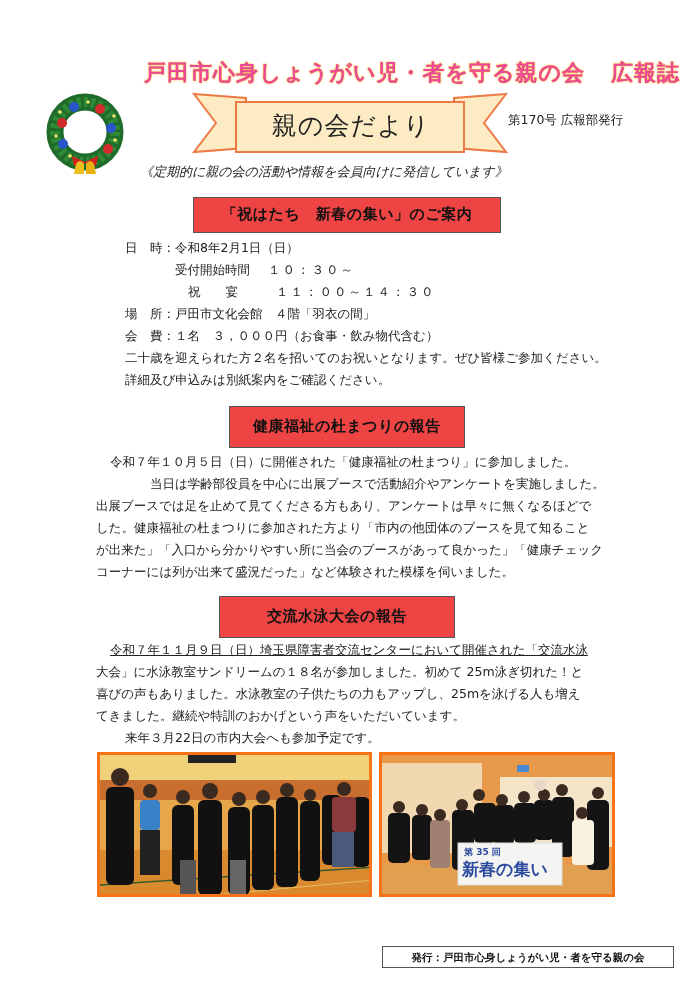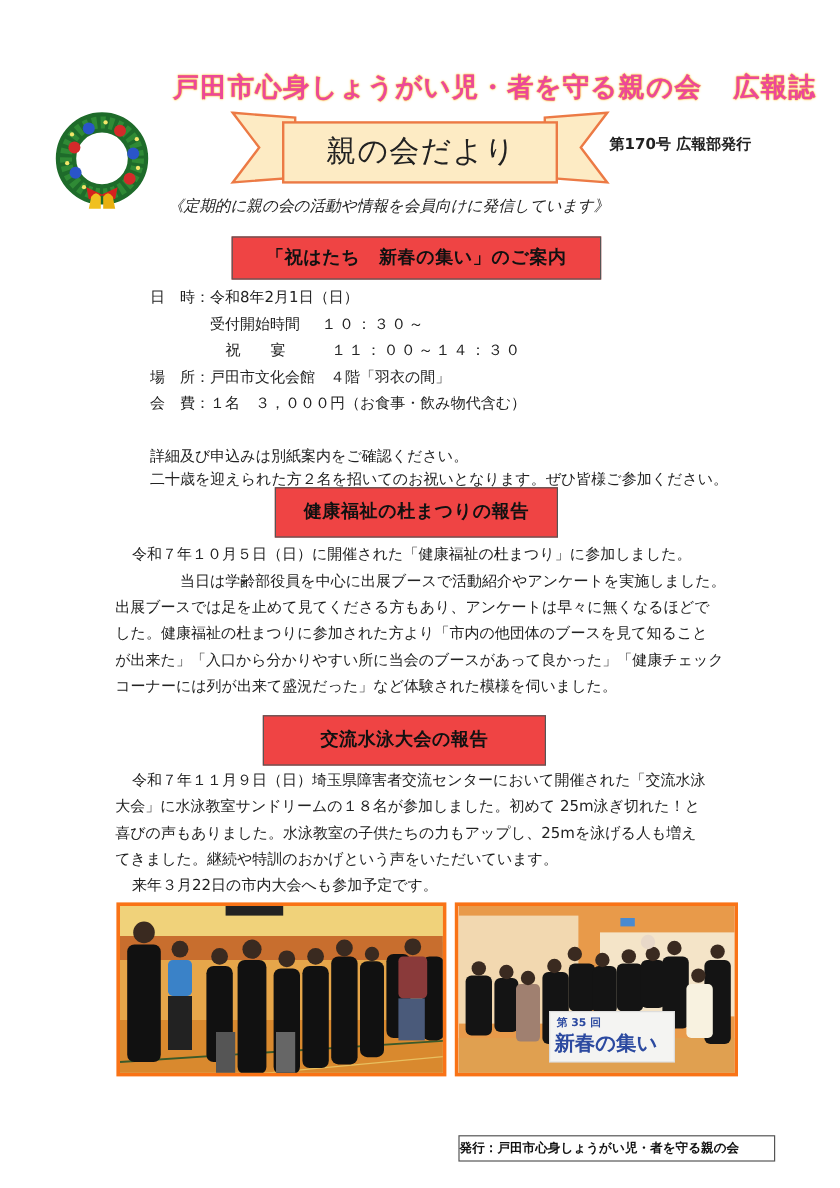--- a/index.html
+++ b/index.html
@@ -22,21 +22,21 @@
   .wreath { left: 44px; top: 92px; width: 82px; height: 88px; }
 
   
   .ribbon { left: 190px; top: 88px; width: 320px; height: 72px; }
   .ribbon-title {
     left: 238px; top: 104px; width: 226px; height: 44px;
     font-size: 25px; text-align: center; line-height: 44px; color: #222;
     letter-spacing: 1px;
   }
 
-  .issue-info { left: 508px; top: 110px; width: 150px; font-size: 12.5px; line-height: 20px; color: #222; font-weight: bold; }
+  .issue-info { left: 508px; top: 110px; width: 150px; font-size: 12.5px; line-height: 20px; color: #222; }
 
   .tagline { left: 140px; top: 163px; width: 440px; font-size: 13px; color: #222; white-space: nowrap; font-style: italic; }
 
   
   .sec-box {
     border: 1.5px solid #555; background: #ef4444;
     font-weight: bold; font-size: 15px; text-align: center;
     color: #111; letter-spacing: 0.5px;
   }
   .sec1 { left: 193px; top: 197px; width: 308px; height: 36px; line-height: 33px; }
@@ -45,23 +45,23 @@
 
   .line { position: absolute; white-space: nowrap; font-size: 12.5px; color: #222; }
 
   
   .photo { border: 3px solid #f97316; overflow: hidden; }
   .photo1 { left: 97px; top: 752px; width: 275px; height: 145px; }
   .photo2 { left: 379px; top: 752px; width: 236px; height: 145px; }
 
   
   .footer-box {
-    left: 382px; top: 946px; width: 264px; height: 22px;
+    left: 382px; top: 946px; width: 292px; height: 22px;
     border: 1.2px solid #555; font-size: 10.5px; font-weight: bold;
-    line-height: 20px; text-align: left; color: #111; white-space: nowrap;
+    line-height: 20px; text-align: center; color: #111; white-space: nowrap;
   }
 </style>
 </head>
 <body>
 
 <div class="abs masthead">
   <span>戸田市心身しょうがい児・者を守る親の会</span><span class="gap"></span><span>広報誌</span>
 </div>
 
 <svg class="abs wreath" viewBox="0 0 82 88">
@@ -109,37 +109,37 @@
 </div>
 <div class="line" style="left:188px; top:284px;">
   <span>祝　　宴</span><span style="display:inline-block;width:38px;"></span><span style="letter-spacing:2px;">１１：００～１４：３０</span>
 </div>
 <div class="line" style="left:125px; top:306px;">
   <span>場　所：</span><span>戸田市文化会館　４階「羽衣の間」</span>
 </div>
 <div class="line" style="left:125px; top:328px;">
   <span>会　費：</span><span>１名　３，０００円（お食事・飲み物代含む）</span>
 </div>
-<div class="line" style="left:125px; top:350px;margin-top:41px;">二十歳を迎えられた方２名を招いてのお祝いとなります。ぜひ皆様ご参加ください。</div>
+<div class="line" style="left:125px; top:350px;">二十歳を迎えられた方２名を招いてのお祝いとなります。ぜひ皆様ご参加ください。</div>
 <div class="line" style="left:125px; top:372px;">詳細及び申込みは別紙案内をご確認ください。</div>
 
 <div class="abs sec-box sec2">健康福祉の杜まつりの報告</div>
 <div class="line" style="left:110px; top:454px;">令和７年１０月５日（日）に開催された「健康福祉の杜まつり」に参加しました。</div>
 <div class="line" style="left:110px; top:476px;margin-left:40px;">当日は学齢部役員を中心に出展ブースで活動紹介やアンケートを実施しました。</div>
 <div class="line" style="left:96px; top:498px;">出展ブースでは足を止めて見てくださる方もあり、アンケートは早々に無くなるほどで</div>
 <div class="line" style="left:96px; top:520px;">した。健康福祉の杜まつりに参加された方より「市内の他団体のブースを見て知ること</div>
 <div class="line" style="left:96px; top:542px;">が出来た」「入口から分かりやすい所に当会のブースがあって良かった」「健康チェック</div>
 <div class="line" style="left:96px; top:564px;">コーナーには列が出来て盛況だった」など体験された模様を伺いました。</div>
 
 <div class="abs sec-box sec3">交流水泳大会の報告</div>
-<div class="line" style="left:110px; top:642px;">令和７年１１月９日（日）埼玉県障害者交流センターにおいて開催された「交流水泳</div>
+<div class="line" style="left:110px; top:642px;text-decoration:underline;">令和７年１１月９日（日）埼玉県障害者交流センターにおいて開催された「交流水泳</div>
 <div class="line" style="left:96px; top:664px;">大会」に水泳教室サンドリームの１８名が参加しました。初めて 25m泳ぎ切れた！と</div>
 <div class="line" style="left:96px; top:686px;">喜びの声もありました。水泳教室の子供たちの力もアップし、25mを泳げる人も増え</div>
 <div class="line" style="left:96px; top:708px;">てきました。継続や特訓のおかげという声をいただいています。</div>
-<div class="line" style="left:110px; top:730px;">来年３月22日の市内大会へも参加予定です。</div>
+<div class="line" style="left:125px; top:730px;">来年３月22日の市内大会へも参加予定です。</div>
 
 <div class="abs photo photo1">
   <svg width="275" height="145" viewBox="0 0 275 145">
     <rect width="275" height="145" fill="#e6a64a"></rect>
     <rect width="275" height="30" fill="#f0d27a"></rect>
     <rect x="0" y="25" width="275" height="20" fill="#c86e2e"></rect>
     <rect x="88" y="0" width="48" height="8" fill="#222"></rect>
     <rect y="95" width="275" height="50" fill="#d9892e"></rect>
     <line x1="0" y1="130" x2="275" y2="112" stroke="#3a5a2a" stroke-width="1.5"></line>
     <line x1="60" y1="145" x2="275" y2="125" stroke="#e8c060" stroke-width="1"></line>

